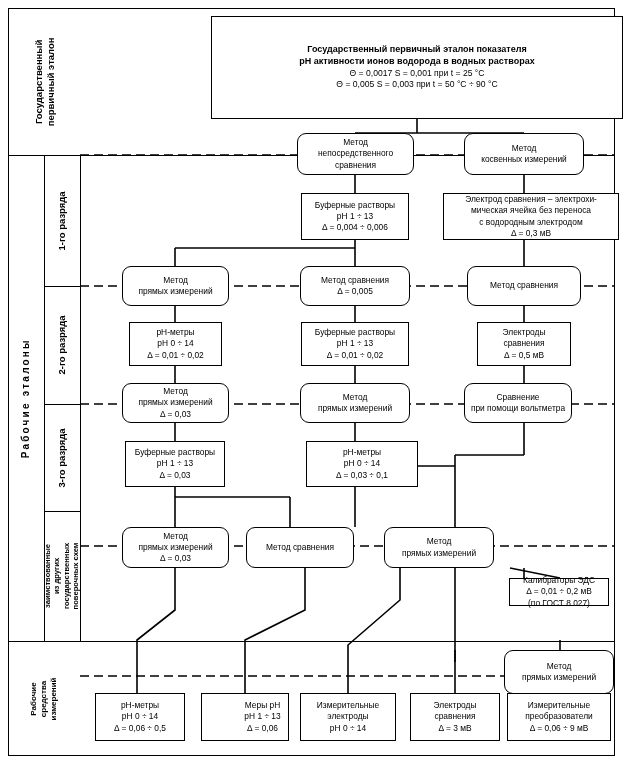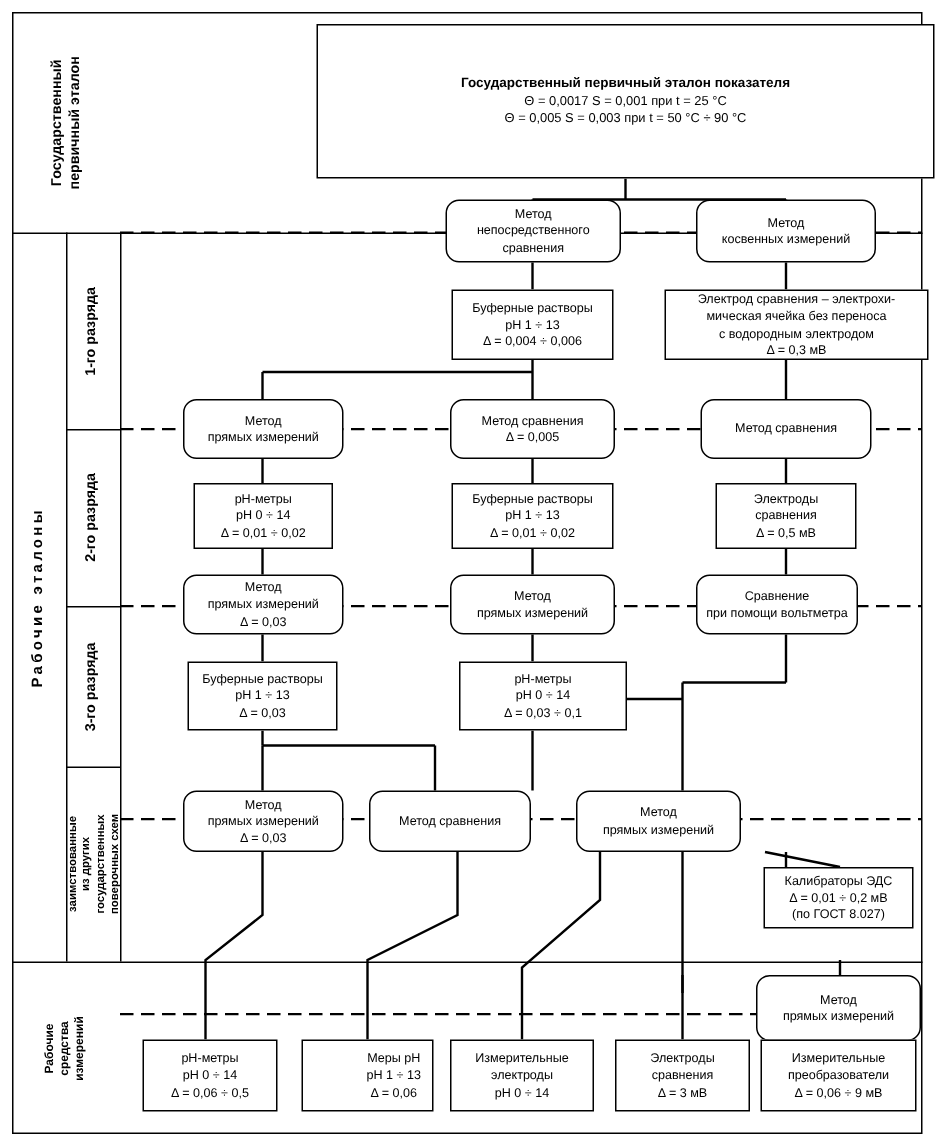--- a/index.html
+++ b/index.html
@@ -142,20 +142,21 @@
   <div class="vlabel small" style="left:44px;top:511px;width:36px;height:130px;">
     <span>заимствованные<br>из других<br>государственных<br>поверочных схем</span>
   </div>
 
   <div class="vlabel tiny" style="left:8px;top:641px;width:72px;height:115px;">
     <span>Рабочие<br>средства<br>измерений</span>
   </div>
 
   <div class="box hdr" style="left:211px;top:16px;width:412px;height:103px;">
     <span class="l b">Государственный первичный эталон показателя</span>
+    <span class="l b">pH активности ионов водорода в водных растворах</span>
     <span class="l">Θ = 0,0017  S = 0,001 при t = 25 °С</span>
     <span class="l">Θ = 0,005  S = 0,003 при t = 50 °С ÷ 90 °С</span>
   </div>
 
   <div class="box rounded" style="left:297px;top:133px;width:117px;height:42px;">
     <span class="l">Метод</span>
     <span class="l">непосредственного</span>
     <span class="l">сравнения</span>
   </div>
   <div class="box rounded" style="left:464px;top:133px;width:120px;height:42px;">
@@ -234,21 +235,21 @@
     <span class="l">Δ = 0,03</span>
   </div>
   <div class="box rounded" style="left:246px;top:527px;width:108px;height:41px;">
     <span class="l">Метод сравнения</span>
   </div>
   <div class="box rounded" style="left:384px;top:527px;width:110px;height:41px;">
     <span class="l">Метод</span>
     <span class="l">прямых измерений</span>
   </div>
 
-  <div class="box" style="left:509px;top:578px;width:100px;height:41px;">
+  <div class="box" style="left:509px;top:578px;width:100px;height:28px;">
     <span class="l">Калибраторы ЭДС</span>
     <span class="l">Δ = 0,01 ÷ 0,2 мВ</span>
     <span class="l">(по ГОСТ 8.027)</span>
   </div>
 
   <div class="box rounded" style="left:504px;top:650px;width:110px;height:44px;">
     <span class="l">Метод</span>
     <span class="l">прямых измерений</span>
   </div>
 

